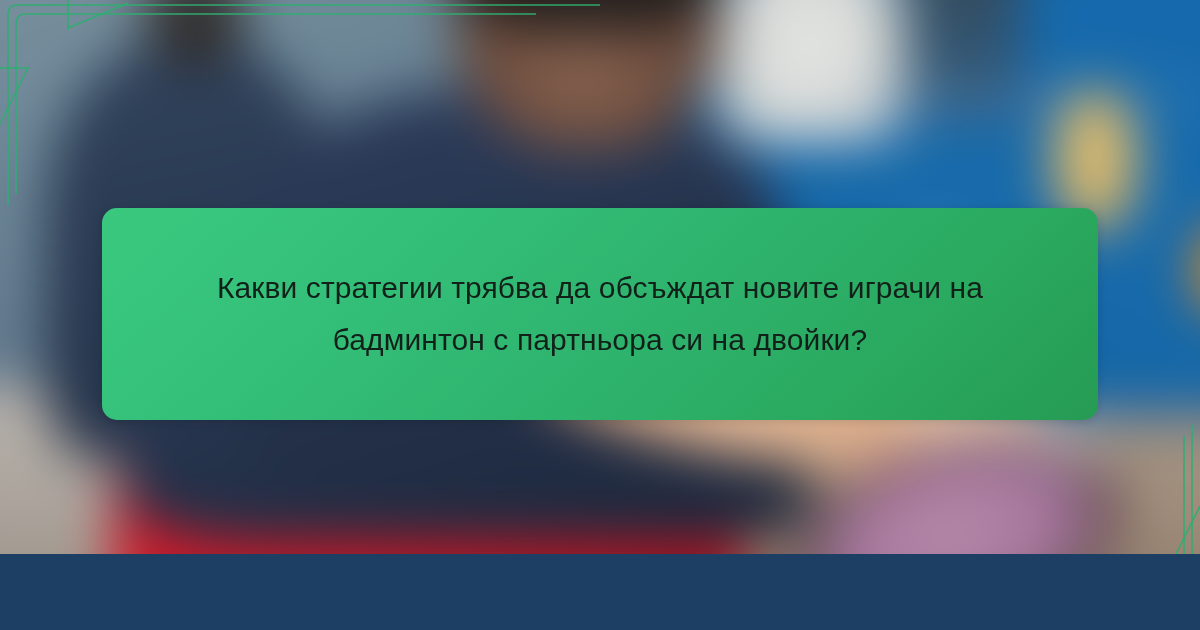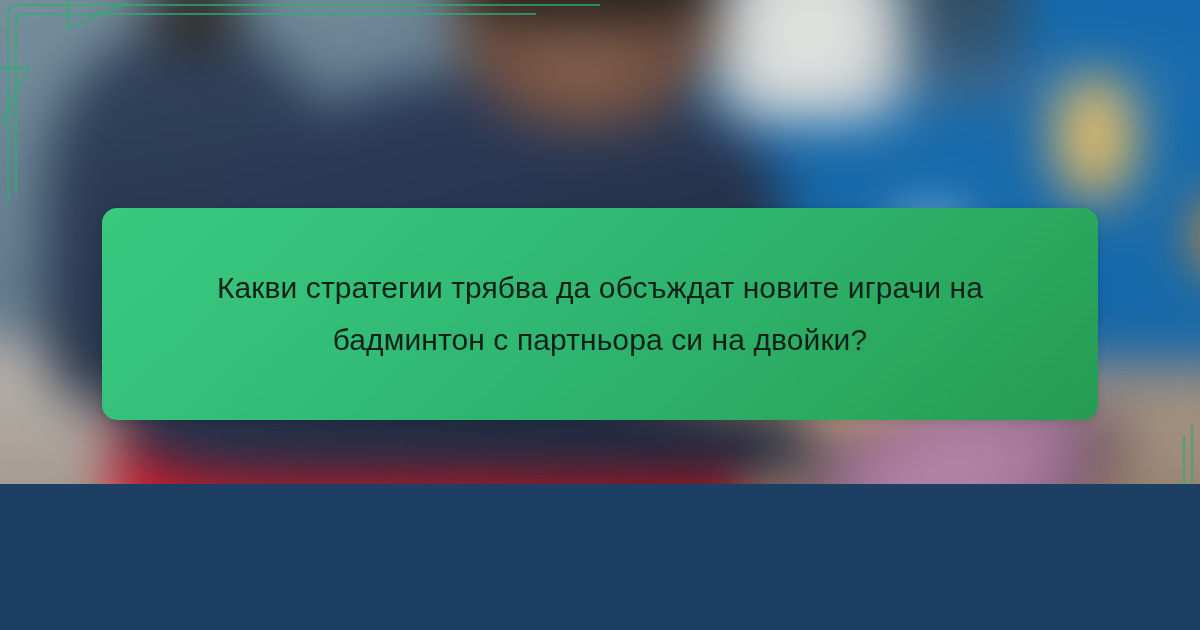--- a/index.html
+++ b/index.html
@@ -8,21 +8,21 @@
     padding: 0;
     background: #1d3f63;
   }
   body {
     font-family: "Liberation Sans", "DejaVu Sans", sans-serif;
   }
 
   #stage {
     position: relative;
     width: 1200px;
-    height: 484px;
+    height: 554px;
     overflow: hidden;
     background: #7f1d1d;
   }
 
   
   #photo {
     position: absolute;
     inset: -60px;
     overflow: hidden;
     filter: blur(26px) saturate(1.05);

